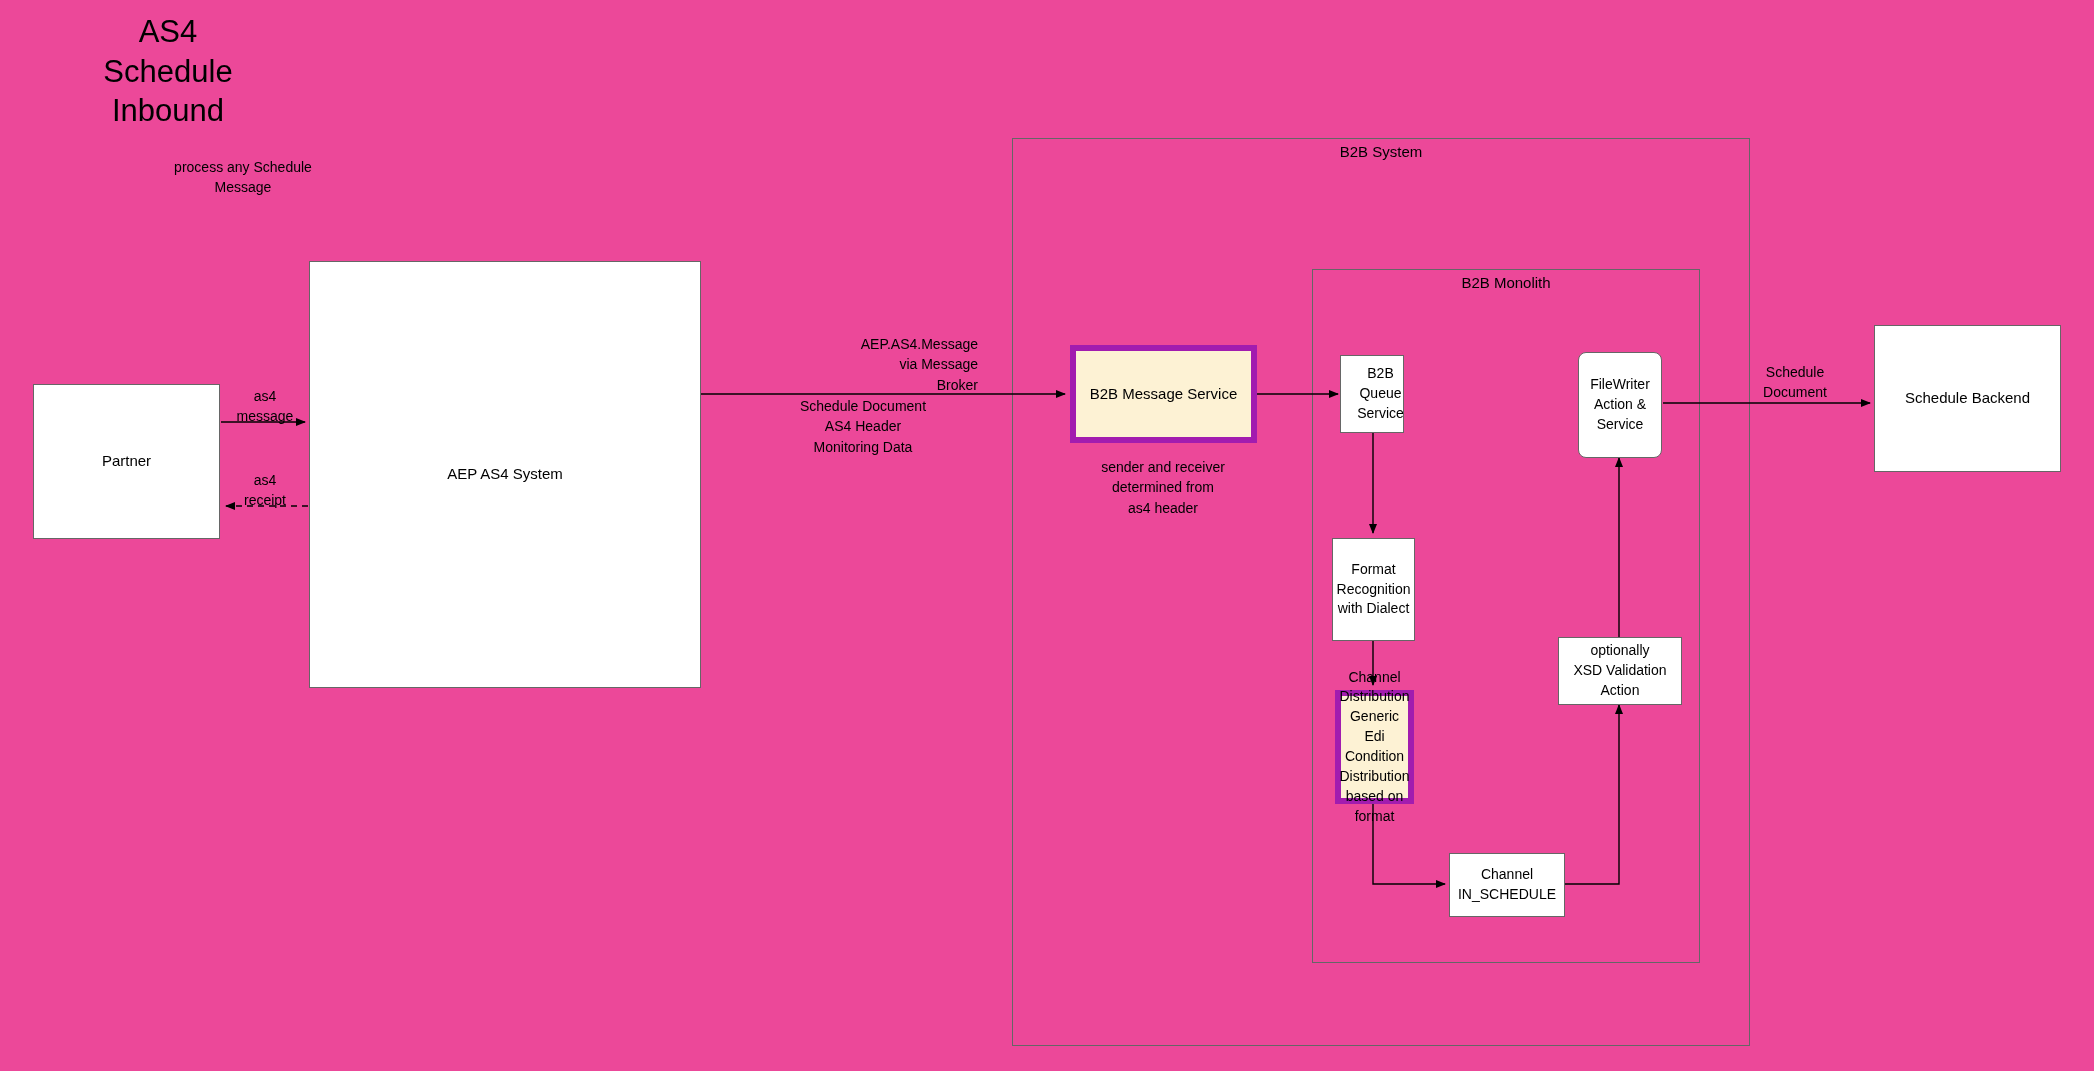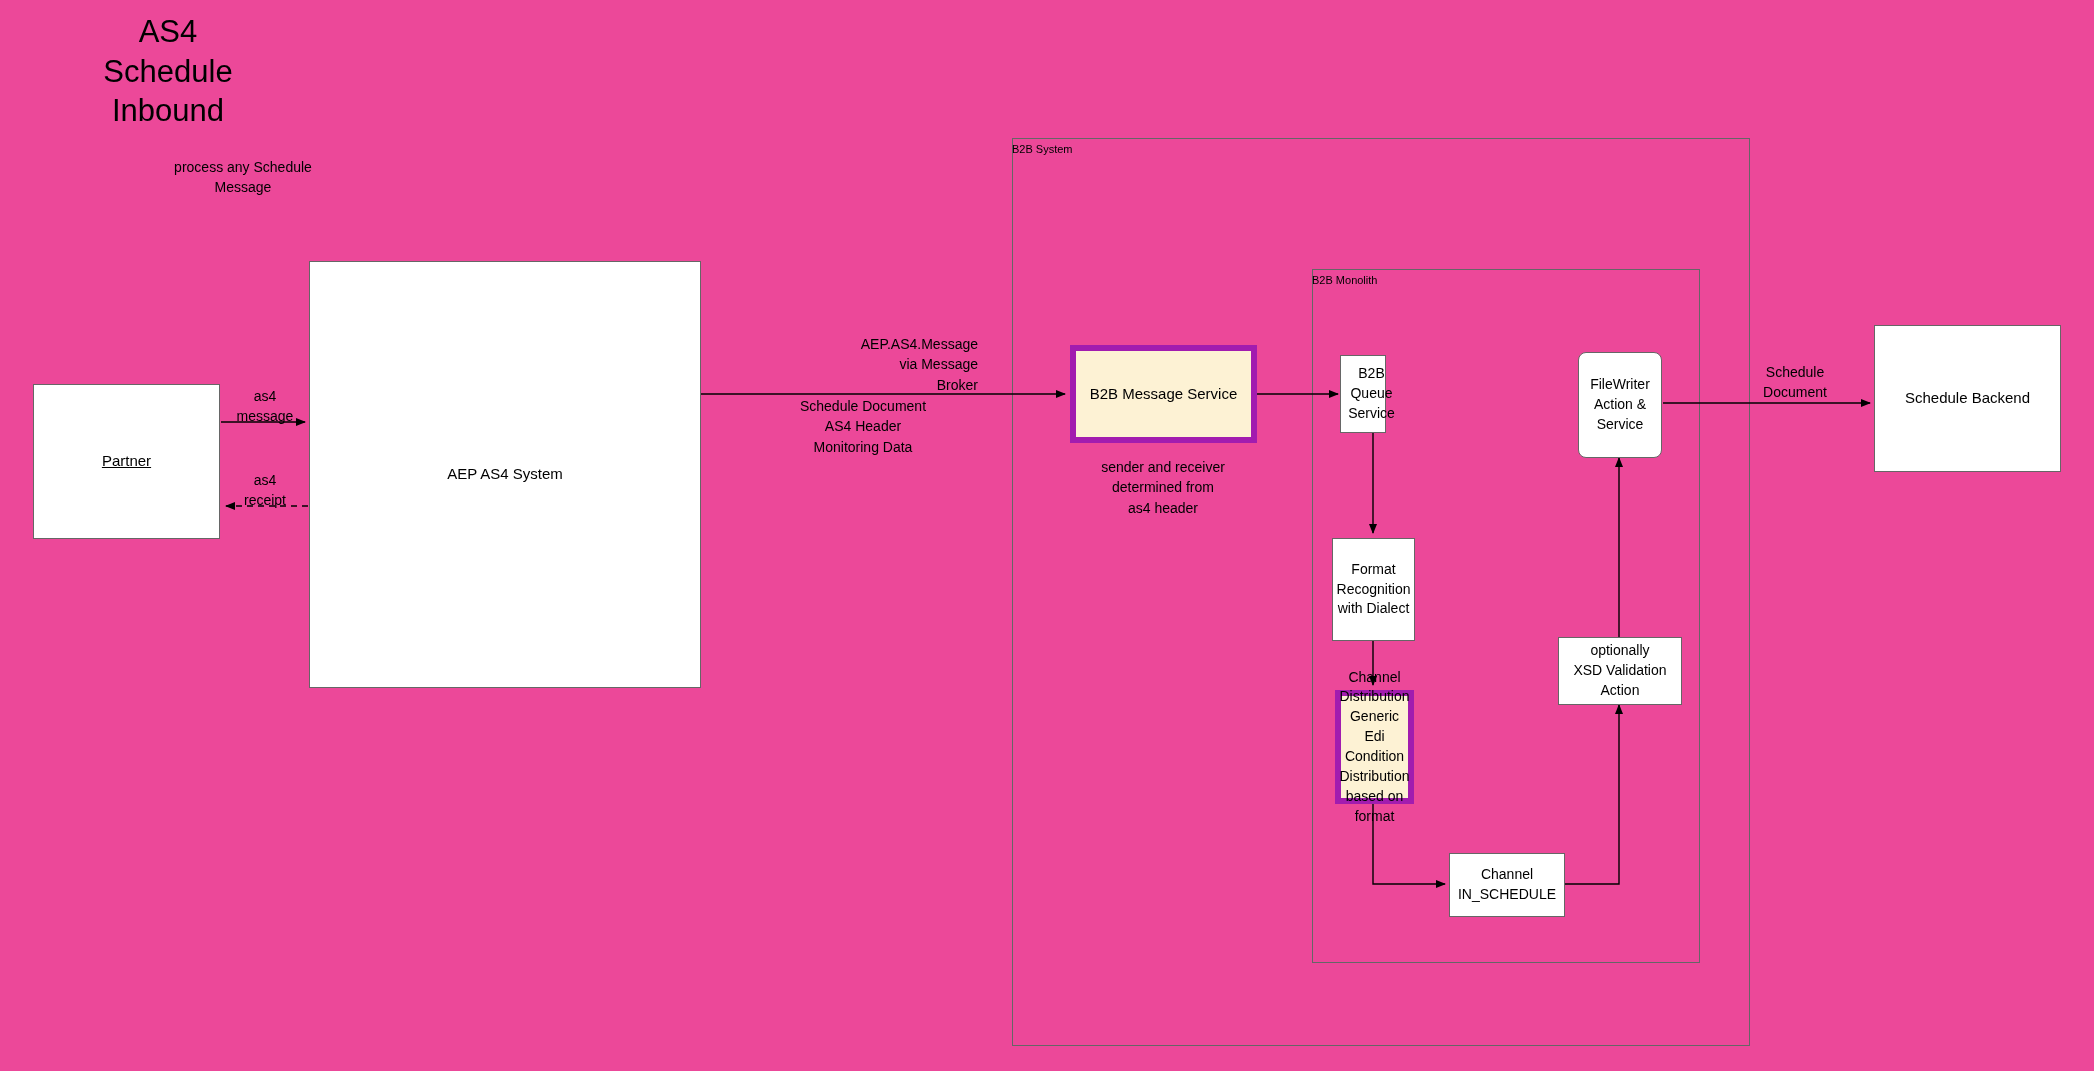--- a/index.html
+++ b/index.html
@@ -48,23 +48,23 @@
     border: 6px solid #a21caf;
   }
   .container-box {
     position: absolute;
     box-sizing: border-box;
     background: transparent;
     border: 1px solid #666666;
   }
   .container-label {
     position: absolute;
-    font-size: 11px;
-    color: #000000;
-    text-align: left;
+    font-size: 15px;
+    color: #000000;
+    text-align: center;
     white-space: nowrap;
   }
   .edge-label {
     position: absolute;
     font-size: 14px;
     line-height: 1.45;
     color: #000000;
     text-align: center;
     white-space: pre-line;
   }
@@ -117,33 +117,33 @@
 
     <path d="M1373,804 L1373,884 L1445,884" stroke="#000000" stroke-width="1.4" fill="none" marker-end="url(#arrow)"></path>
 
     <path d="M1565,884 L1619,884 L1619,705" stroke="#000000" stroke-width="1.4" fill="none" marker-end="url(#arrow)"></path>
 
     <path d="M1619,637 L1619,458" stroke="#000000" stroke-width="1.4" fill="none" marker-end="url(#arrow)"></path>
 
     <path d="M1663,403 L1870,403" stroke="#000000" stroke-width="1.4" fill="none" marker-end="url(#arrow)"></path>
   </svg>
 
-  <div class="node" style="left:33px; top:384px; width:187px; height:155px;text-decoration:underline;">
+  <div class="node" style="left:33px; top:384px; width:187px; height:155px;">
     <span class="node-label">Partner</span>
   </div>
 
   <div class="node" style="left:309px; top:261px; width:392px; height:427px;">
     <span class="node-label">AEP AS4 System</span>
   </div>
 
   <div class="node accent" style="left:1070px; top:345px; width:187px; height:98px;">
     <span class="node-label">B2B Message Service</span>
   </div>
 
-  <div class="node small" style="left:1340px; top:355px; width:46px; height:78px;padding-left:17px;">
+  <div class="node small" style="left:1340px; top:355px; width:64px; height:78px;padding-left:17px;">
     <span class="node-label">B2B
 Queue
 Service</span>
   </div>
 
   <div class="node small" style="left:1332px; top:538px; width:83px; height:103px;">
     <span class="node-label">Format
 Recognition
 with Dialect</span>
   </div>

